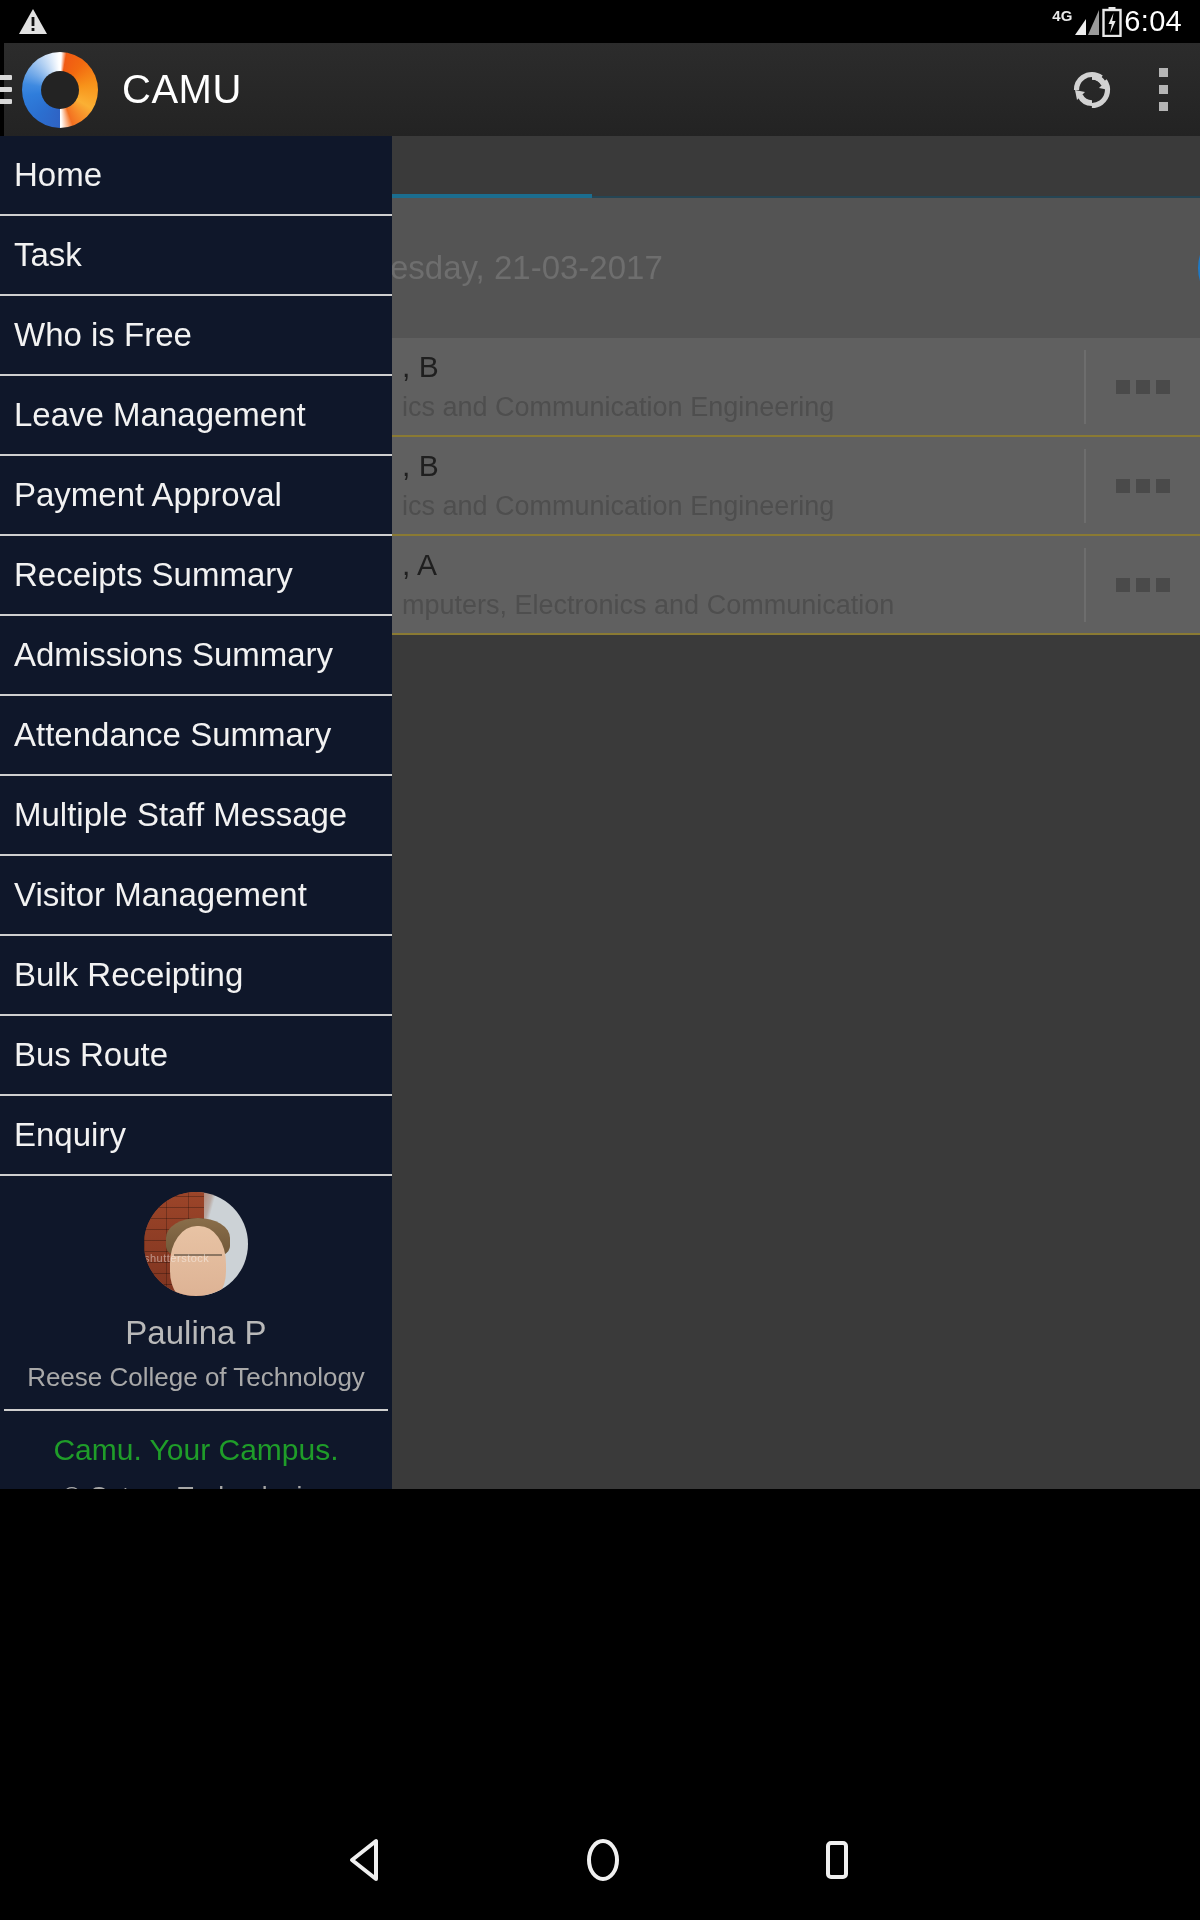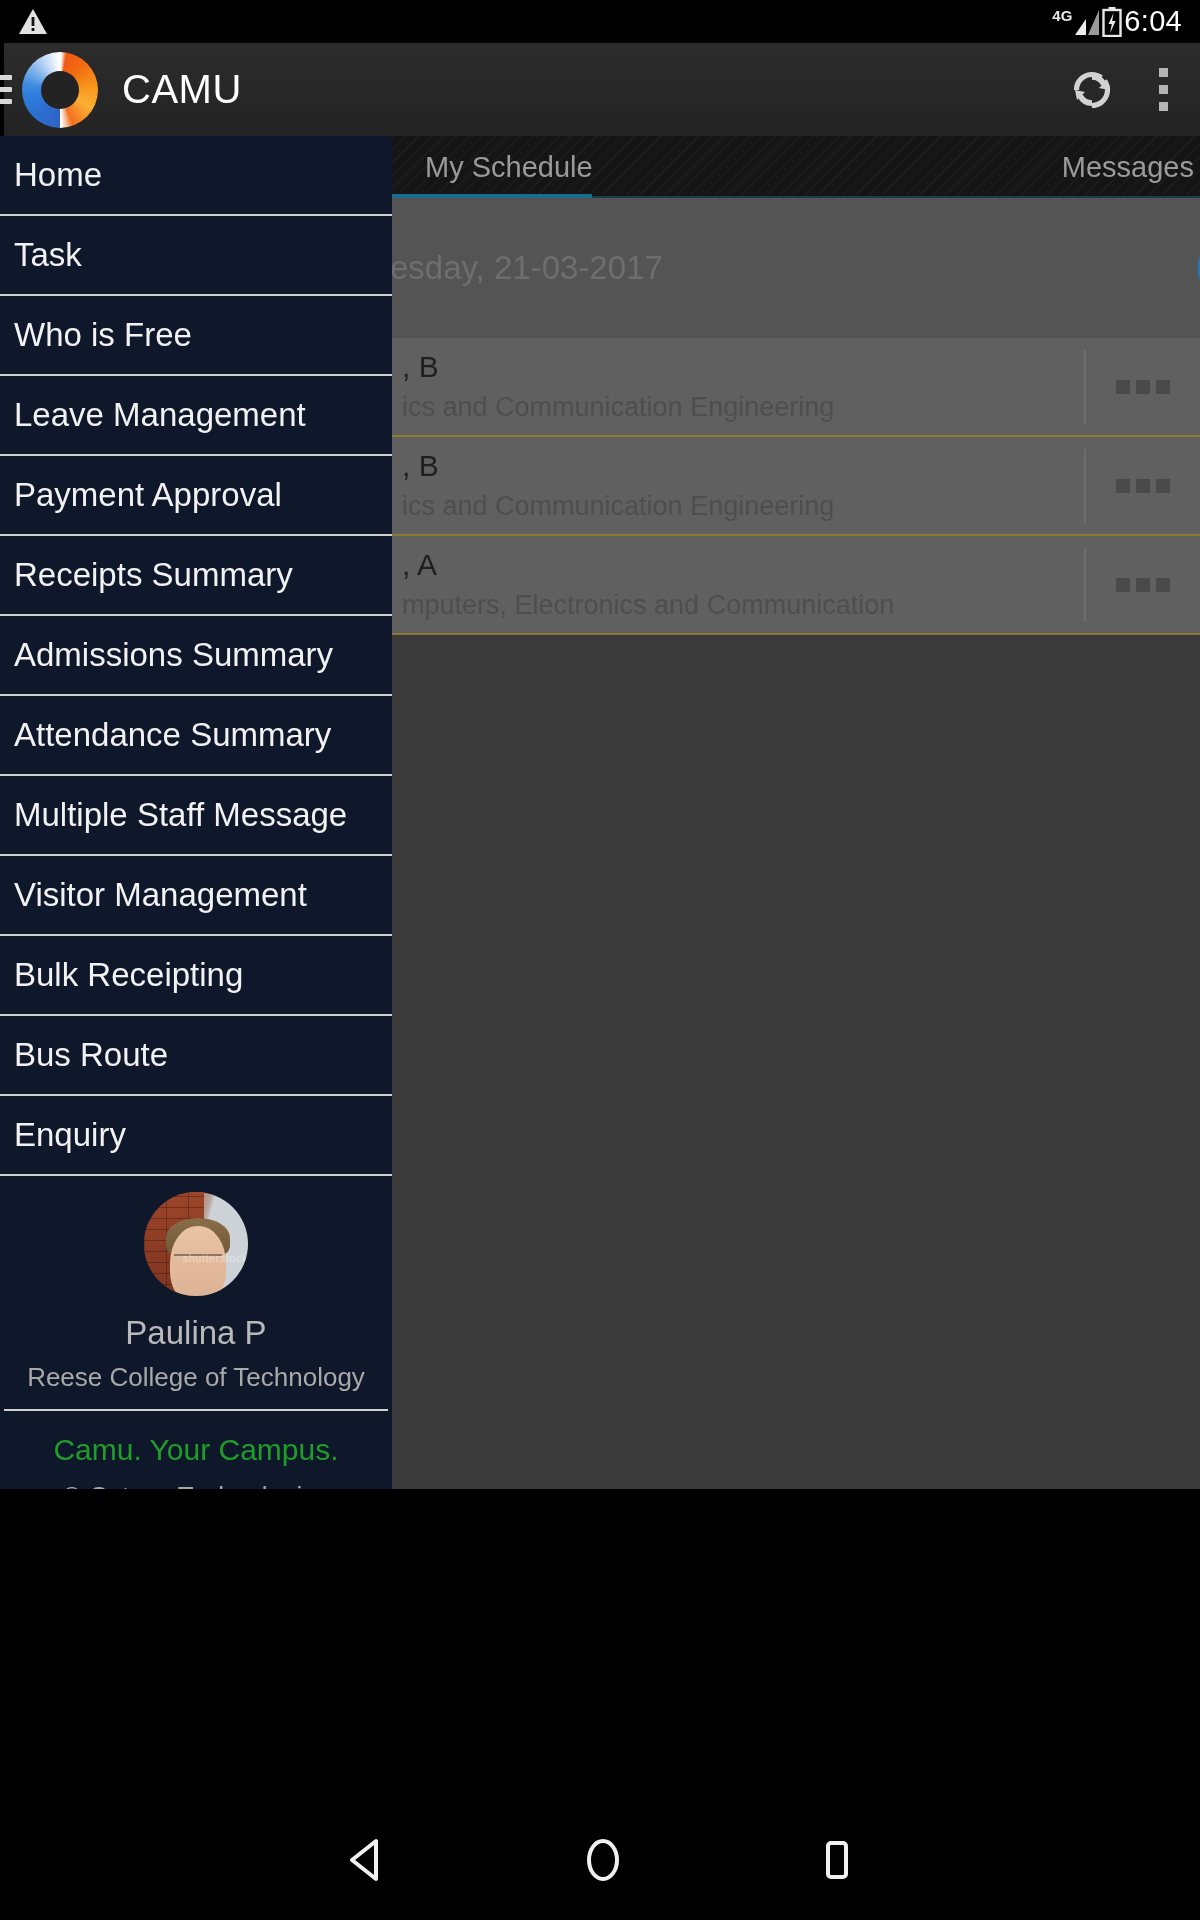--- a/index.html
+++ b/index.html
@@ -147,21 +147,21 @@
   .avatar .hair {
     position: absolute; left: 22px; top: 26px; width: 64px; height: 40px;
     border-radius: 50% 50% 30% 30%;
     background: linear-gradient(180deg,#8a6e4a,#6f5637);
   }
   .avatar .glasses {
     position: absolute; left: 30px; top: 62px; width: 48px; height: 12px;
     border-top: 2px solid rgba(70,60,50,.55);
   }
   .avatar .wm {
-    position: absolute; left: 8px; right: 0; top: 60px; text-align: right;
+    position: absolute; left: 0; right: 0; top: 60px; text-align: left;
     font-size: 11px; color: rgba(255,255,255,.45); letter-spacing: .5px;
   }
   .prof-name { color: #b9b9b9; font-size: 33px; margin-top: 18px; }
   .prof-org { color: #a9a9a9; font-size: 26px; margin-top: 10px; }
   .prof-divider { height: 2px; background: #cfcfcf; margin: 16px 4px 0 4px; }
   .tagline { color: #1f9d29; font-size: 30px; margin-top: 22px; text-align: center; }
   .copyright { color: #a7a7a7; font-size: 26px; margin-top: 14px; text-align: center; }
 
   
   .navbar {
@@ -223,24 +223,20 @@
       <div class="overflow">
         <i></i>
           <i></i>
           <i></i>
       </div>
     </div>
   </div>
 
   <div class="content">
 
-    <div class="tabbar">
-      <div class="tab first">My Schedule</div>
-      <div class="tab last">Messages</div>
-    </div>
     <div class="tab-underline"></div>
     <div class="tab-hairline"></div>
 
     <div class="date-strip">
       <div class="date-text">esday, 21-03-2017</div>
       <div class="next-btn">
         <svg width="40" height="48" viewBox="0 0 40 48">
           <path d="M10 5 L31 24 L10 43" fill="none" stroke="#1f79c4" stroke-width="9" stroke-linecap="butt" stroke-linejoin="miter"></path>
         </svg>
       </div>

